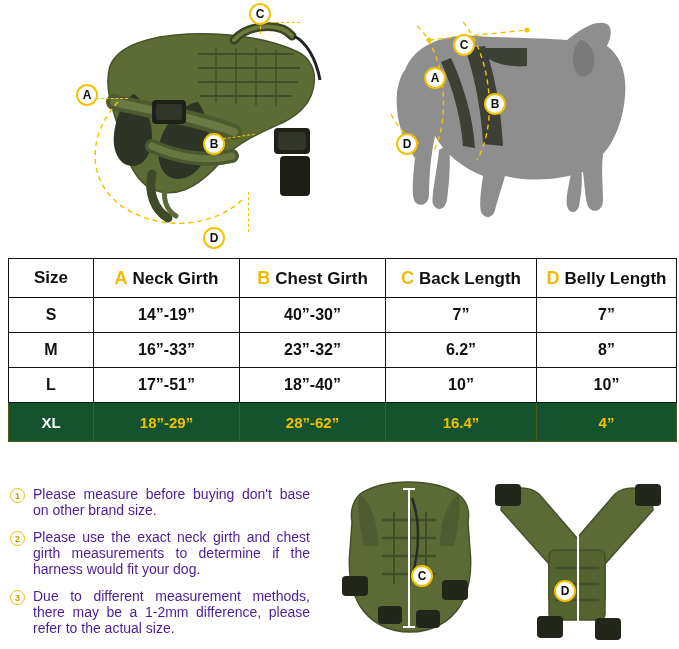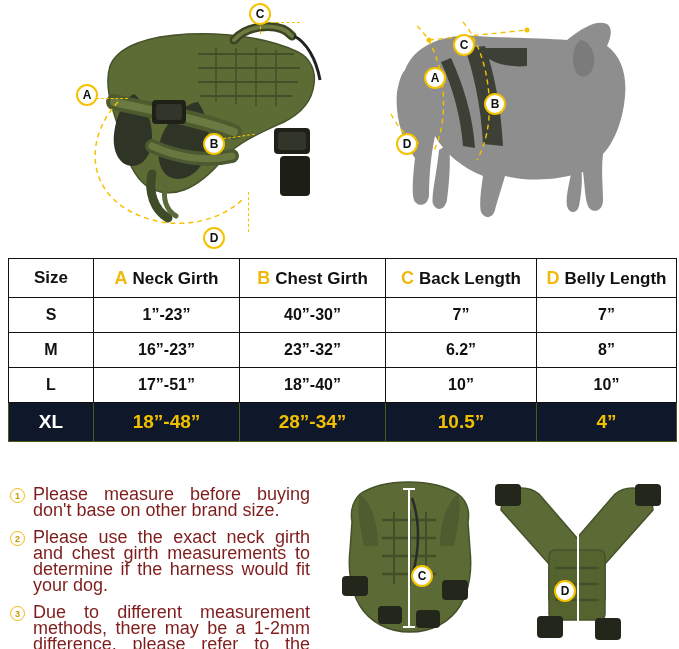--- a/index.html
+++ b/index.html
@@ -60,44 +60,44 @@
     padding:0;
   }
   thead th{font-size:17px;height:38px;}
   .col-size{width:84px;}
   .col-a{width:145px;}
   .col-b{width:145px;}
   .col-c{width:150px;}
   .col-d{width:139px;margin-left:18px;}
   .hdr-letter{color:#f0b90b;font-size:18px;margin-right:5px;}
   tr.highlight td{
-    background:#0f172a;color:#f0c000;
+    background:#14532d;color:#f0c000;
     border-color:#4d5a18;
-    height:38px;font-size:19px;
+    height:38px;font-size:15px;
   }
   tr.highlight td:first-child{color:#ffffff;}
 
   
   .notes{
     position:absolute;left:10px;top:486px;width:300px;
   }
   .note{
     display:flex;align-items:flex-start;margin-bottom:11px;
   }
   .note-num{
     flex:0 0 auto;
     width:15px;height:15px;border-radius:50%;
     border:1.2px solid #f0b90b;color:#c79a00;
     font-size:9px;font-weight:bold;
     display:flex;align-items:center;justify-content:center;
     margin-right:8px;margin-top:2px;
     box-sizing:border-box;
   }
   .note-text{
-    font-size:18px;line-height:16px;color:#7f1d1d;font-weight:normal;
+    font-size:14px;line-height:16px;color:#4c1d95;font-weight:normal;
     text-align:justify;
   }
 
   
   .bottom-photos{
     position:absolute;left:320px;top:480px;width:352px;height:165px;
   }
   .bp{position:absolute;}
 </style>
 </head>
@@ -247,44 +247,44 @@
             <span class="hdr-letter">C</span><span>Back Length</span>
           </th>
           <th class="col-d">
             <span class="hdr-letter">D</span><span>Belly Length</span>
           </th>
         </tr>
       </thead>
       <tbody>
         <tr>
           <td>S</td>
-          <td>1”-23”</td>
+          <td>14”-19”</td>
           <td>40”-30”</td>
           <td>7”</td>
           <td>7”</td>
         </tr>
         <tr>
           <td>M</td>
-          <td>16”-23”</td>
+          <td>16”-33”</td>
           <td>23”-32”</td>
           <td>6.2”</td>
           <td>8”</td>
         </tr>
         <tr>
           <td>L</td>
           <td>17”-51”</td>
           <td>18”-40”</td>
           <td>10”</td>
           <td>10”</td>
         </tr>
         <tr class="highlight">
           <td>XL</td>
-          <td>18”-48”</td>
-          <td>28”-34”</td>
-          <td>10.5”</td>
+          <td>18”-29”</td>
+          <td>28”-62”</td>
+          <td>16.4”</td>
           <td>4”</td>
         </tr>
       </tbody>
     </table>
   </div>
 
   <div class="notes">
     <div class="note">
       <div class="note-num">1</div>
       <div class="note-text">Please measure before buying don't base on other brand size.</div>

